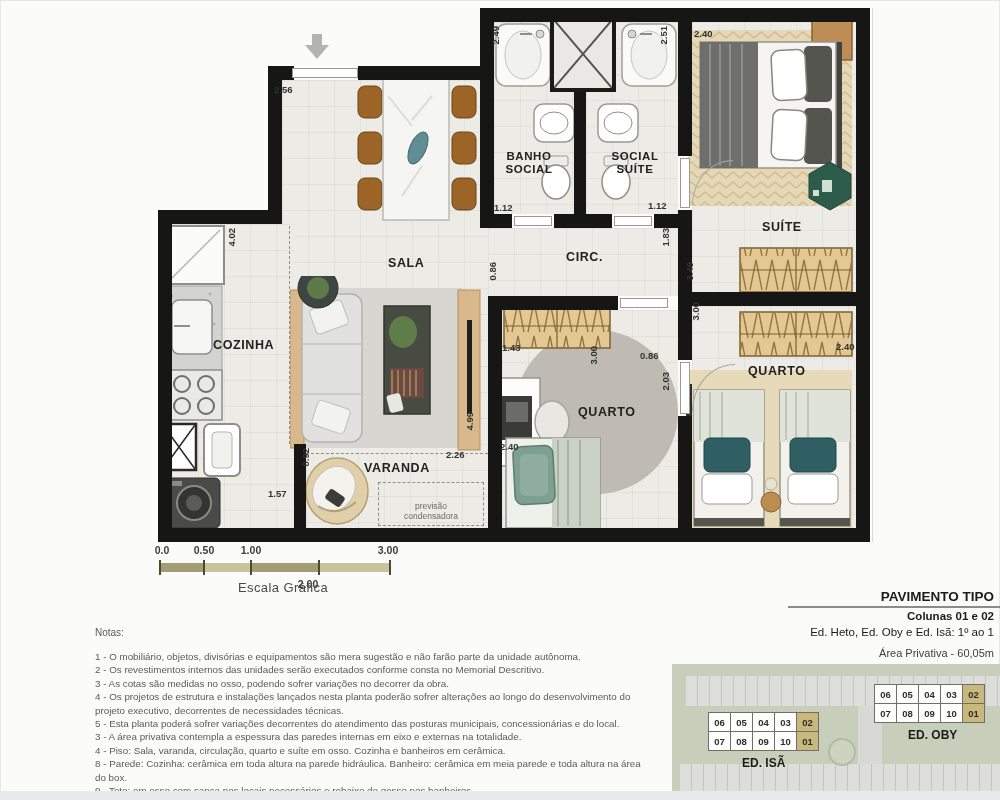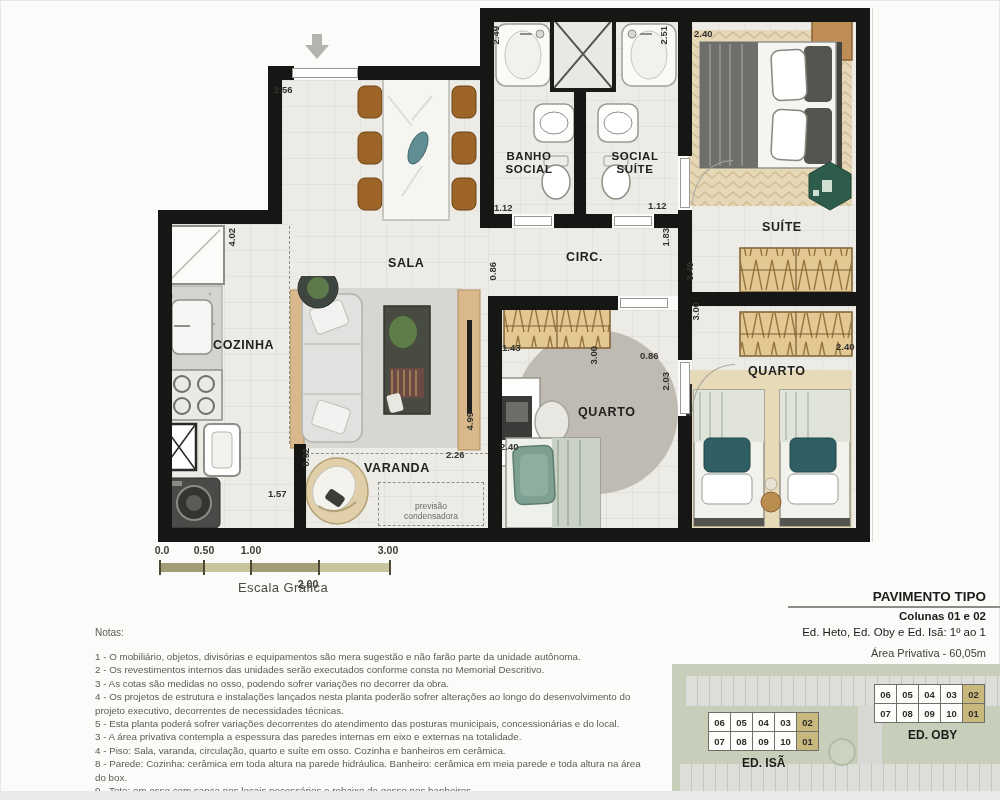--- a/index.html
+++ b/index.html
@@ -33,21 +33,21 @@
   
   .sb-seg{position:absolute;height:9px;}
   .sb-tick{position:absolute;width:2px;height:15px;background:#4c4a36;}
   .sb-lab{position:absolute;transform:translateX(-50%);font-size:10.5px;font-weight:bold;color:#3c3c38;}
   .sb-caption{position:absolute;font-size:13px;color:#4a4a45;letter-spacing:.4px;}
   
   .notes{position:absolute;left:95px;top:627px;width:556px;color:#5b5b57;}
   .notes .nt{font-size:10px;margin-bottom:12px;}
   .notes .ni{font-size:9.8px;line-height:13.4px;}
   
-  .pt{position:absolute;right:14px;white-space:nowrap;color:#1b1b19;text-align:right;}
+  .pt{position:absolute;right:6px;white-space:nowrap;color:#1b1b19;text-align:right;}
   .pt.t1{top:589px;font-size:13.5px;font-weight:bold;}
   .pt.t2{top:610px;font-size:11.5px;font-weight:bold;}
   .pt.t3{top:626px;font-size:11.5px;font-weight:normal;}
   .pt.t4{top:647px;font-size:11px;color:#3e3e3a;}
   .pt-rule{position:absolute;left:788px;top:606px;width:212px;height:1.5px;background:#8c8c86;}
   
   .keyplan{position:absolute;left:672px;top:664px;width:328px;height:136px;background:#c7cfba;overflow:hidden;}
   .kp-strip{position:absolute;background:#dddddA;
      background-image:repeating-linear-gradient(90deg,transparent 0 11px,#c4c4c0 11px 12px);}
   .kp-road{position:absolute;background:#d8d8d4;}

